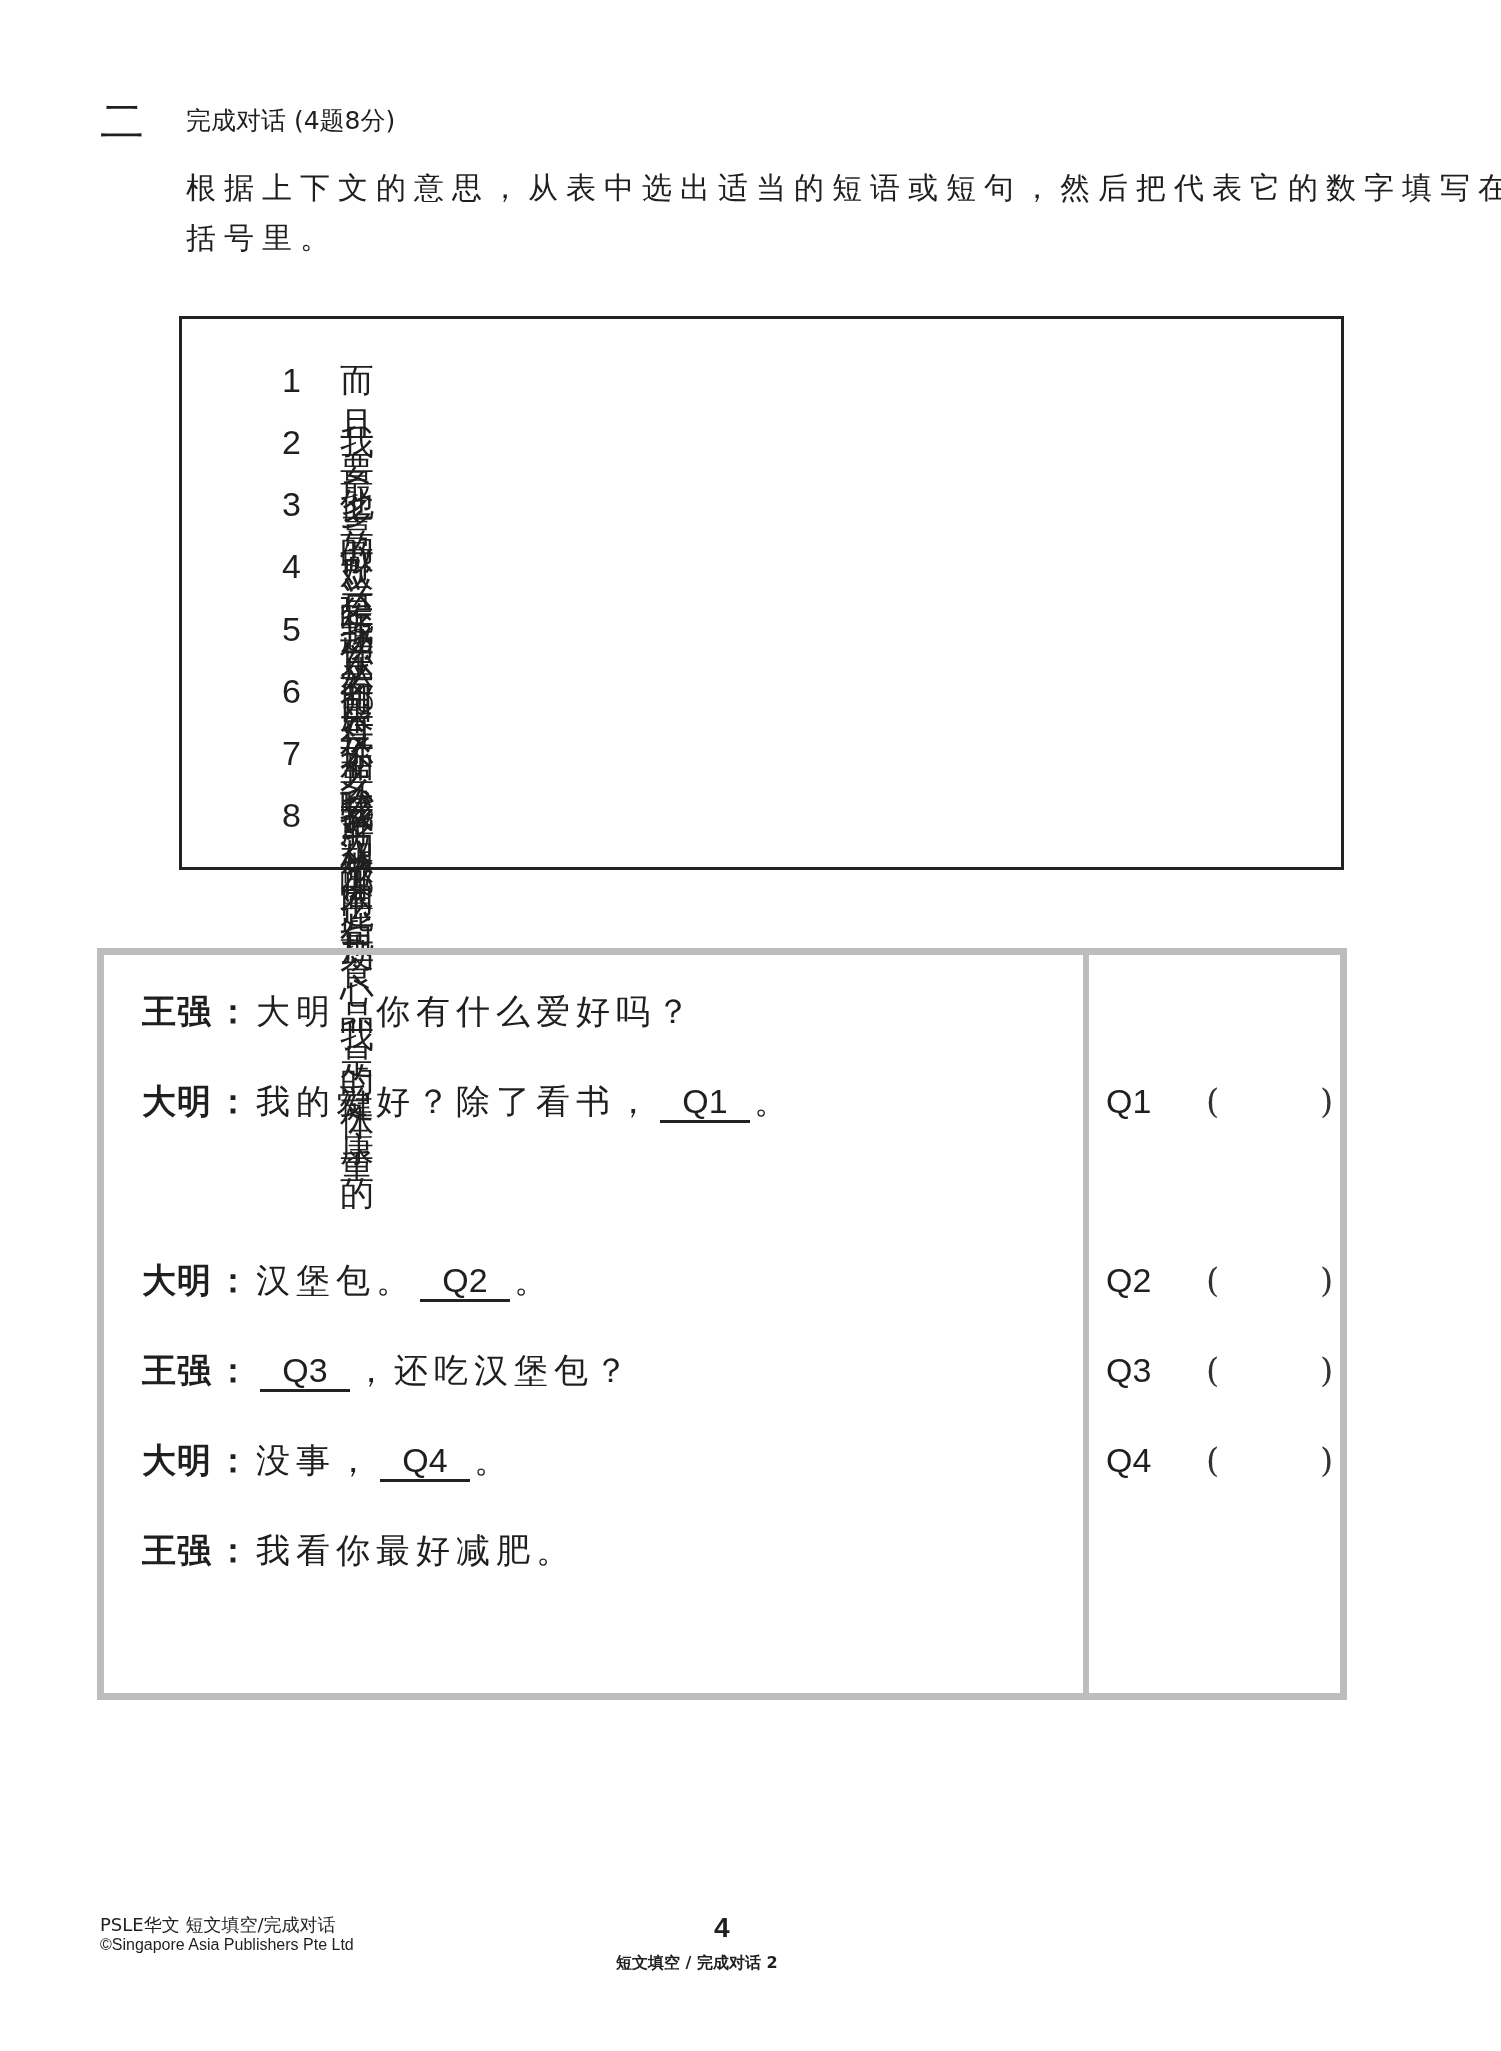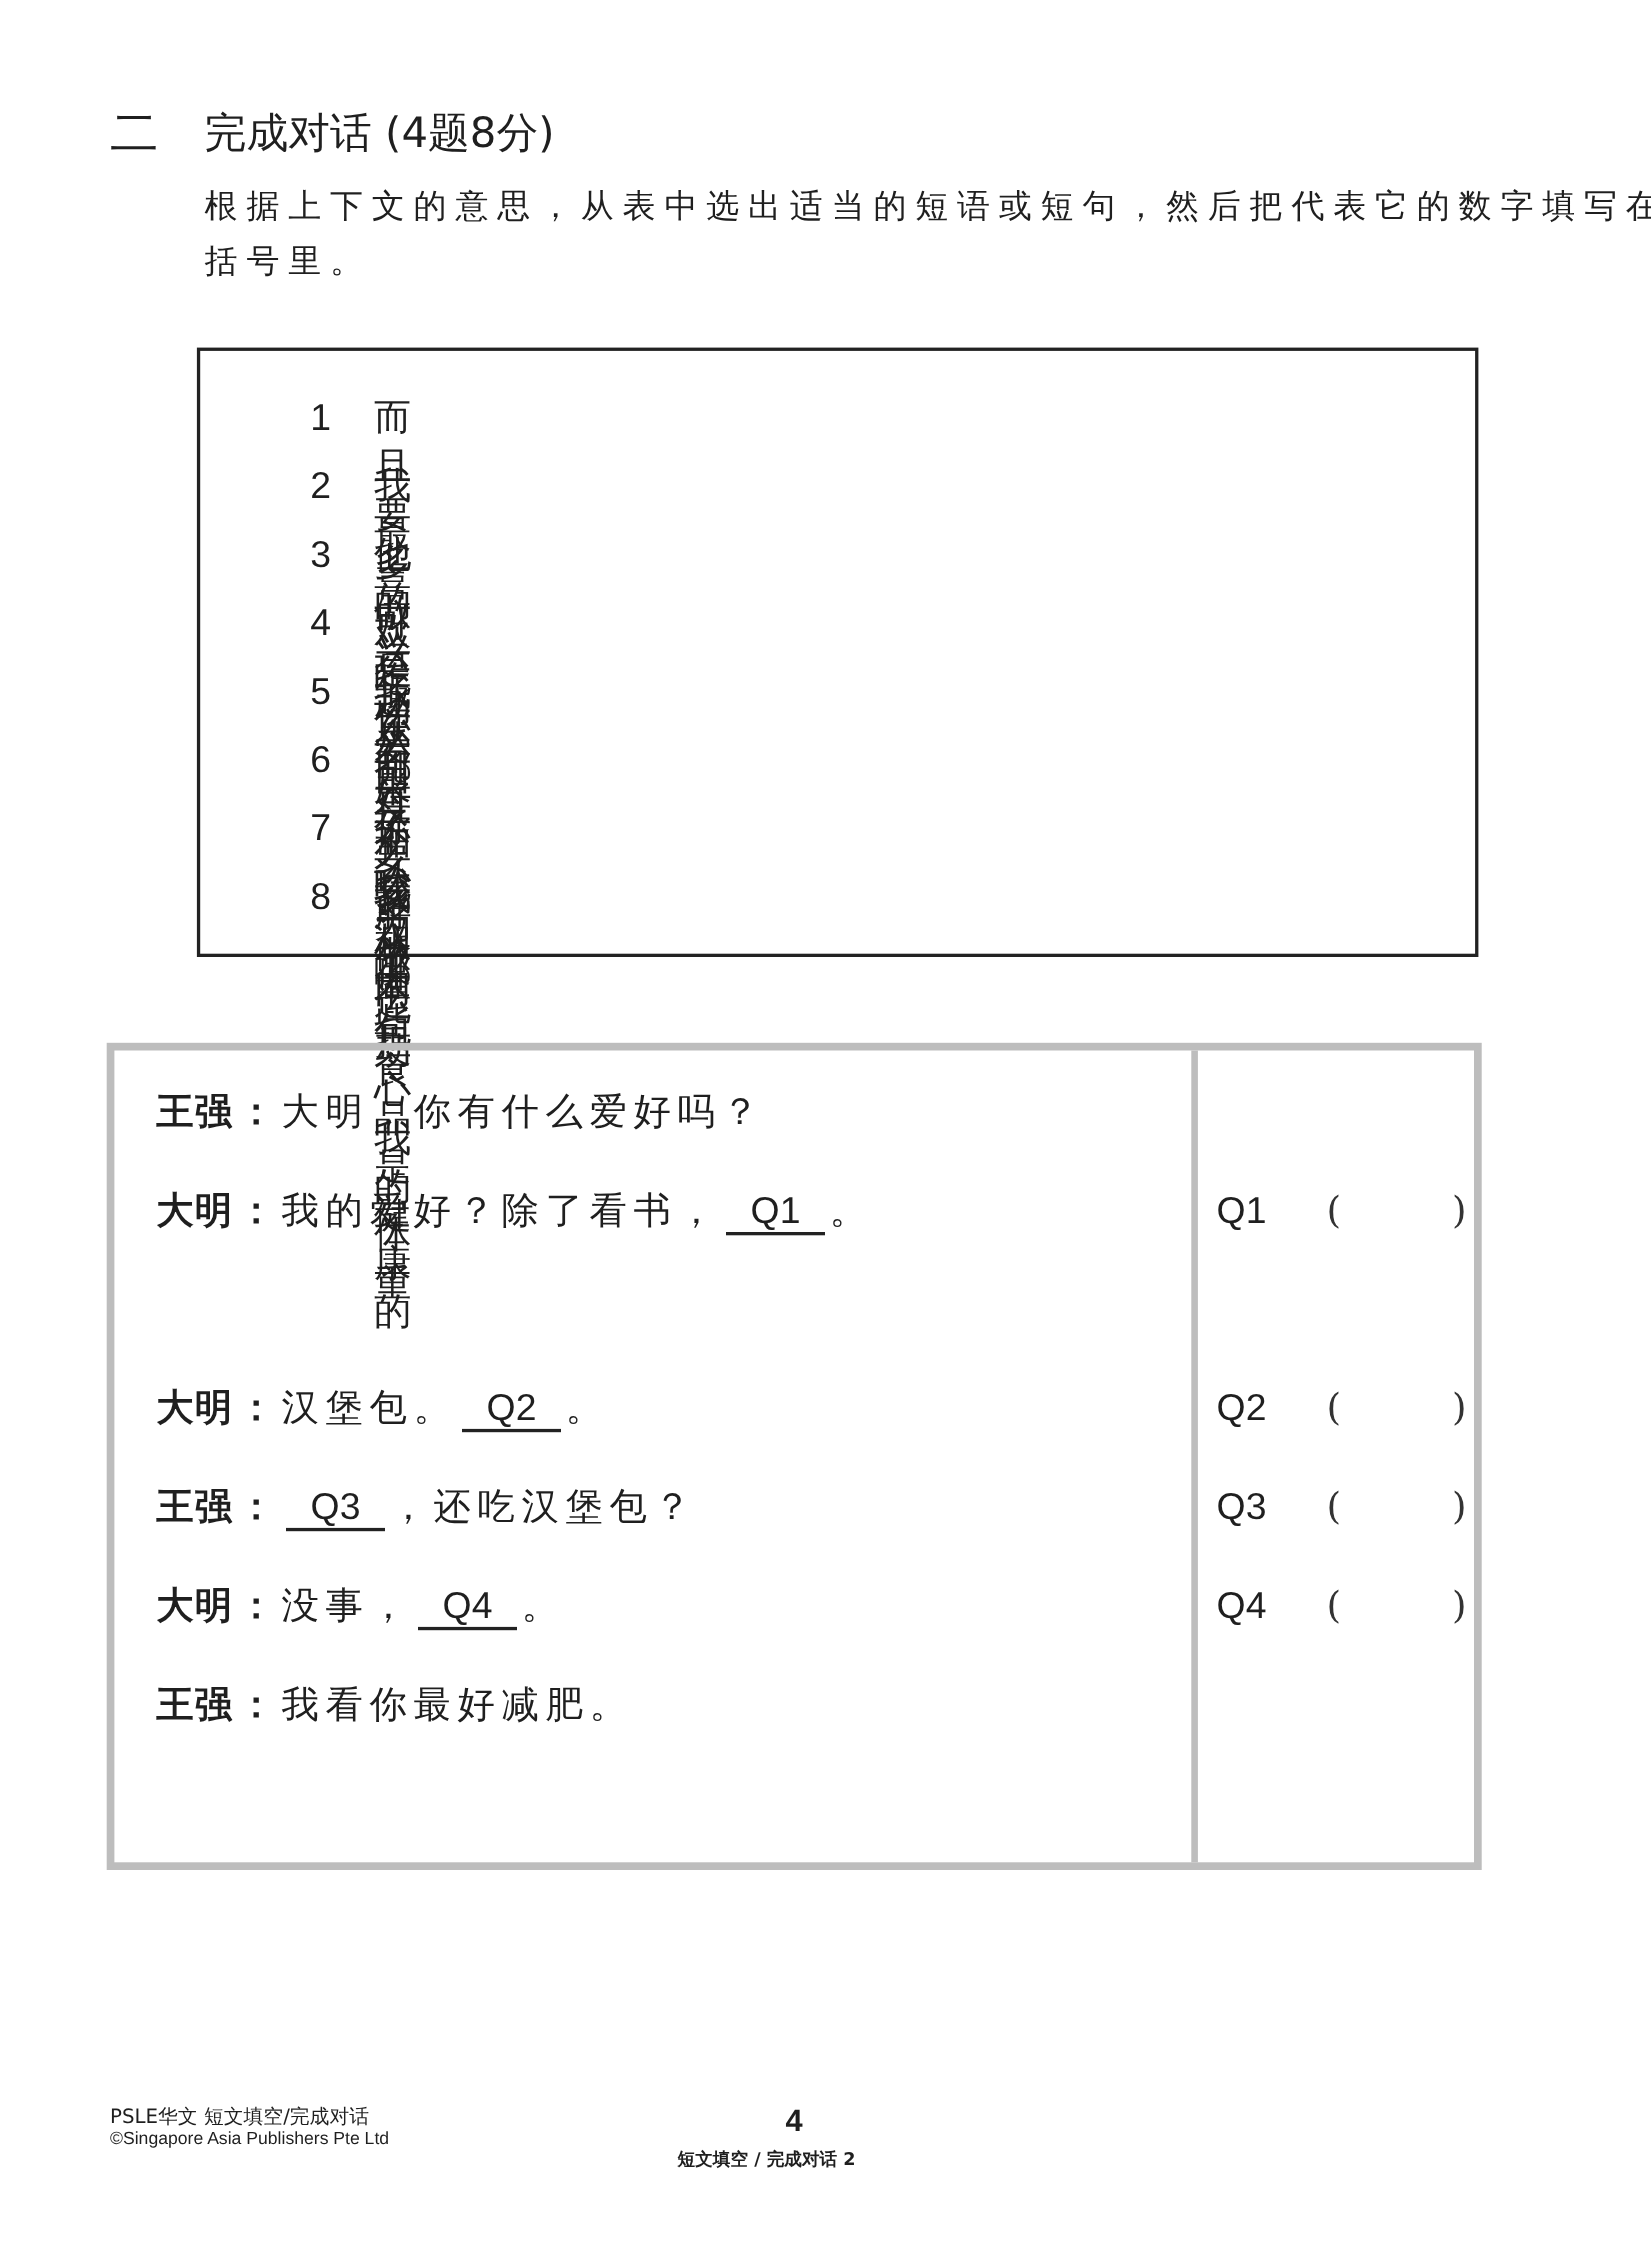--- a/index.html
+++ b/index.html
@@ -4,21 +4,21 @@
   <style>
     html, body { margin: 0; padding: 0; background: #ffffff; }
     body { width: 1501px; height: 2051px; position: relative; overflow: hidden; color: #1f1f1f; }
     .abs { position: absolute; white-space: nowrap; }
     .sans { font-family: "DejaVu Sans", "Liberation Sans", sans-serif; }
     .serif { font-family: "DejaVu Serif", "Liberation Serif", serif; }
     .lat { font-family: "Liberation Sans", "DejaVu Sans", sans-serif; }
 
     
     .sec-num { left: 100px; top: 96px; font-size: 44px; line-height: 50px; font-weight: normal; }
-    .sec-title { left: 186px; top: 96px; font-size: 38px; line-height: 50px; }
+    .sec-title { left: 186px; top: 96px; font-size: 25px; line-height: 50px; }
     .instr { left: 186px; font-size: 30px; line-height: 40px; letter-spacing: 8px; }
     .instr.l1 { top: 168px; }
     .instr.l2 { top: 218px; }
 
     
     .choice-box { left: 179px; top: 316px; width: 1165px; height: 554px; border: 3px solid #222; position: absolute; box-sizing: border-box; }
     .choice-item { position: absolute; left: 100px; height: 44px; line-height: 44px; }
     .choice-num { position: absolute; left: 0; top: 0; font-size: 34px; width: 30px; }
     .choice-text { position: absolute; left: 58px; top: 0; font-size: 34px; letter-spacing: 6px; }
 

